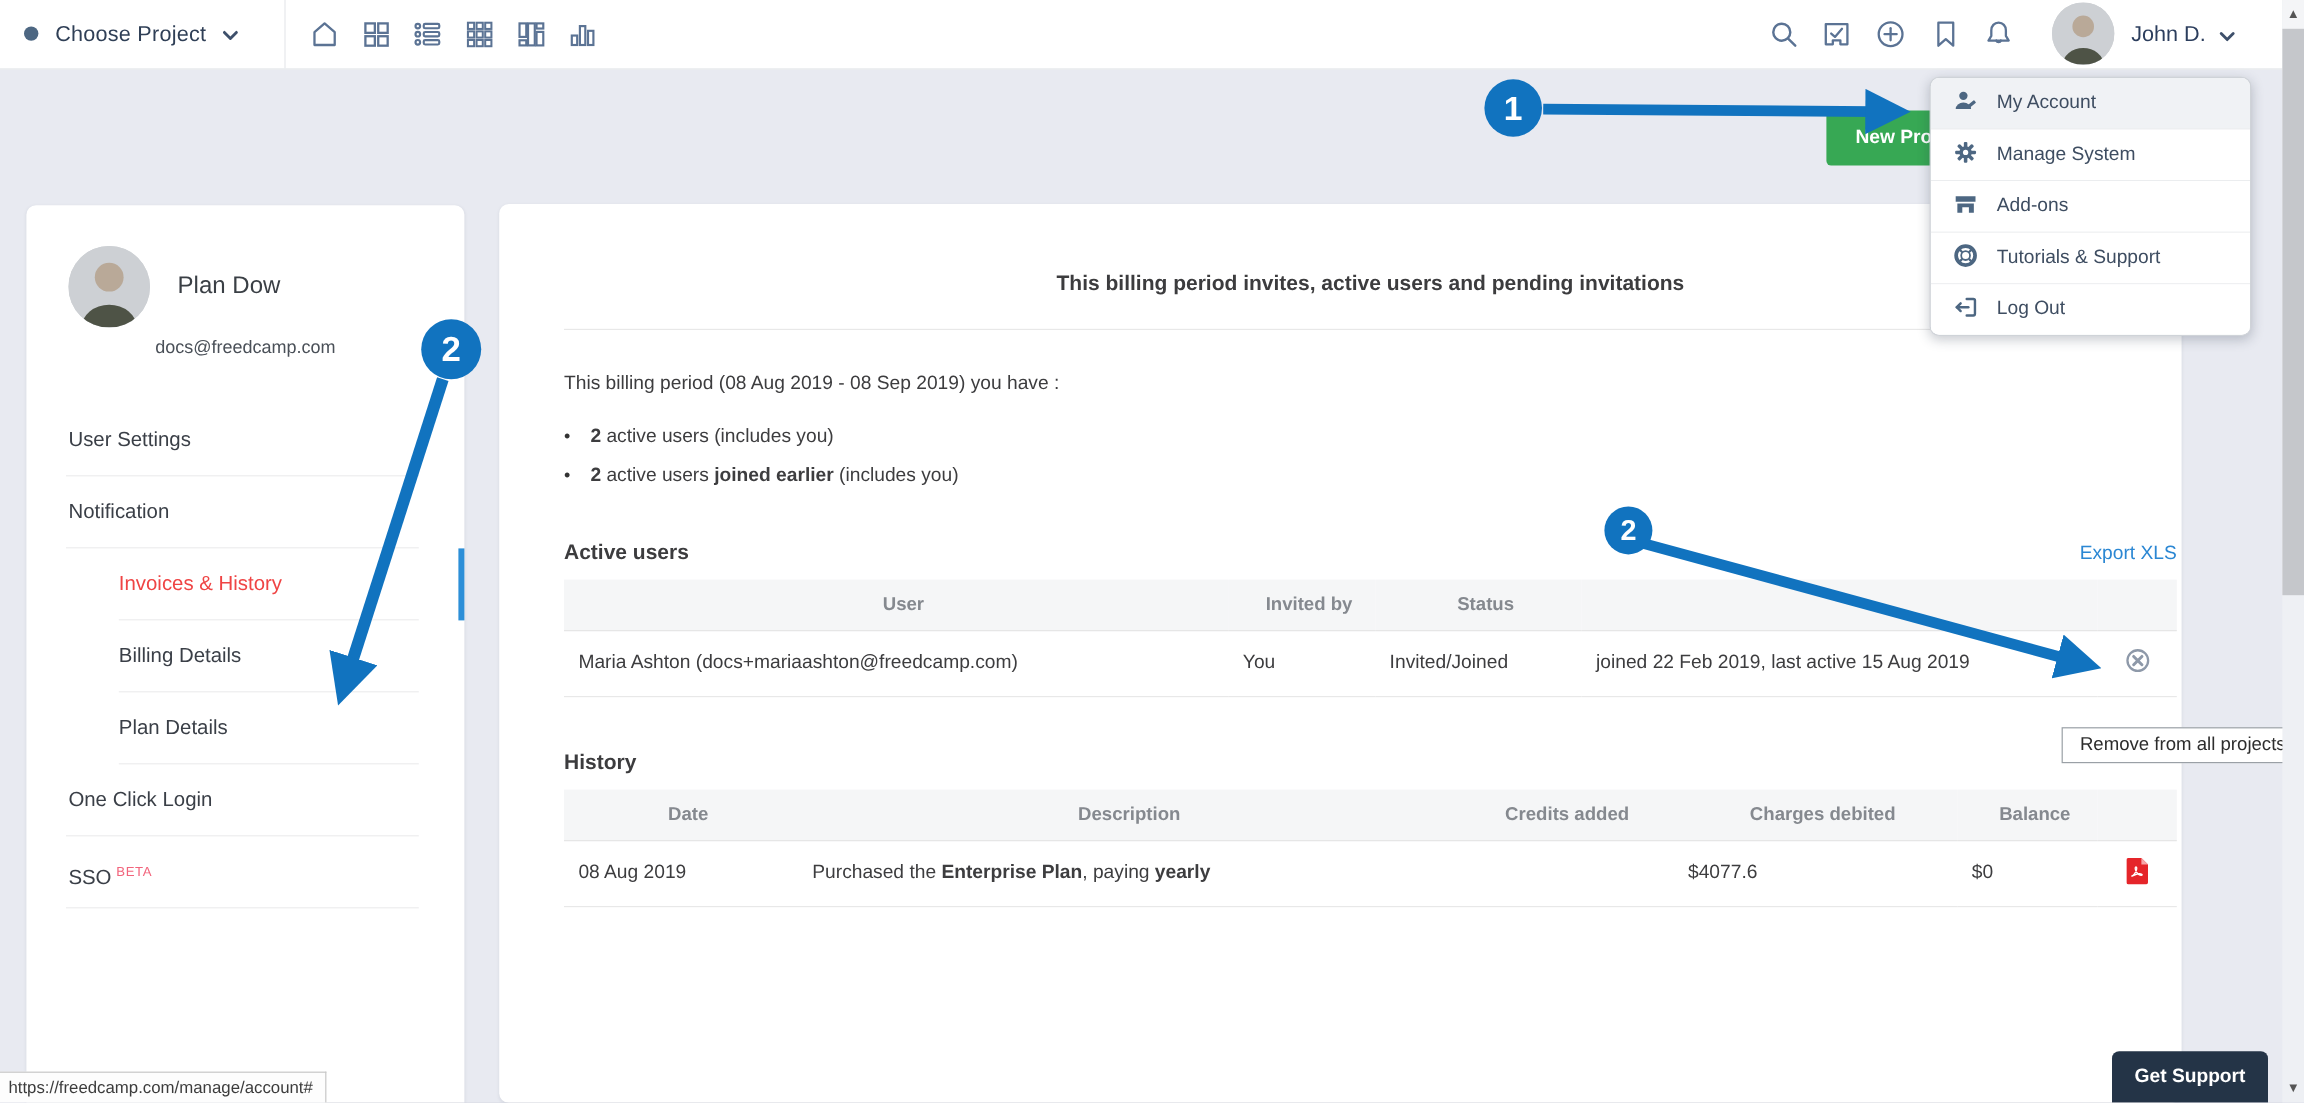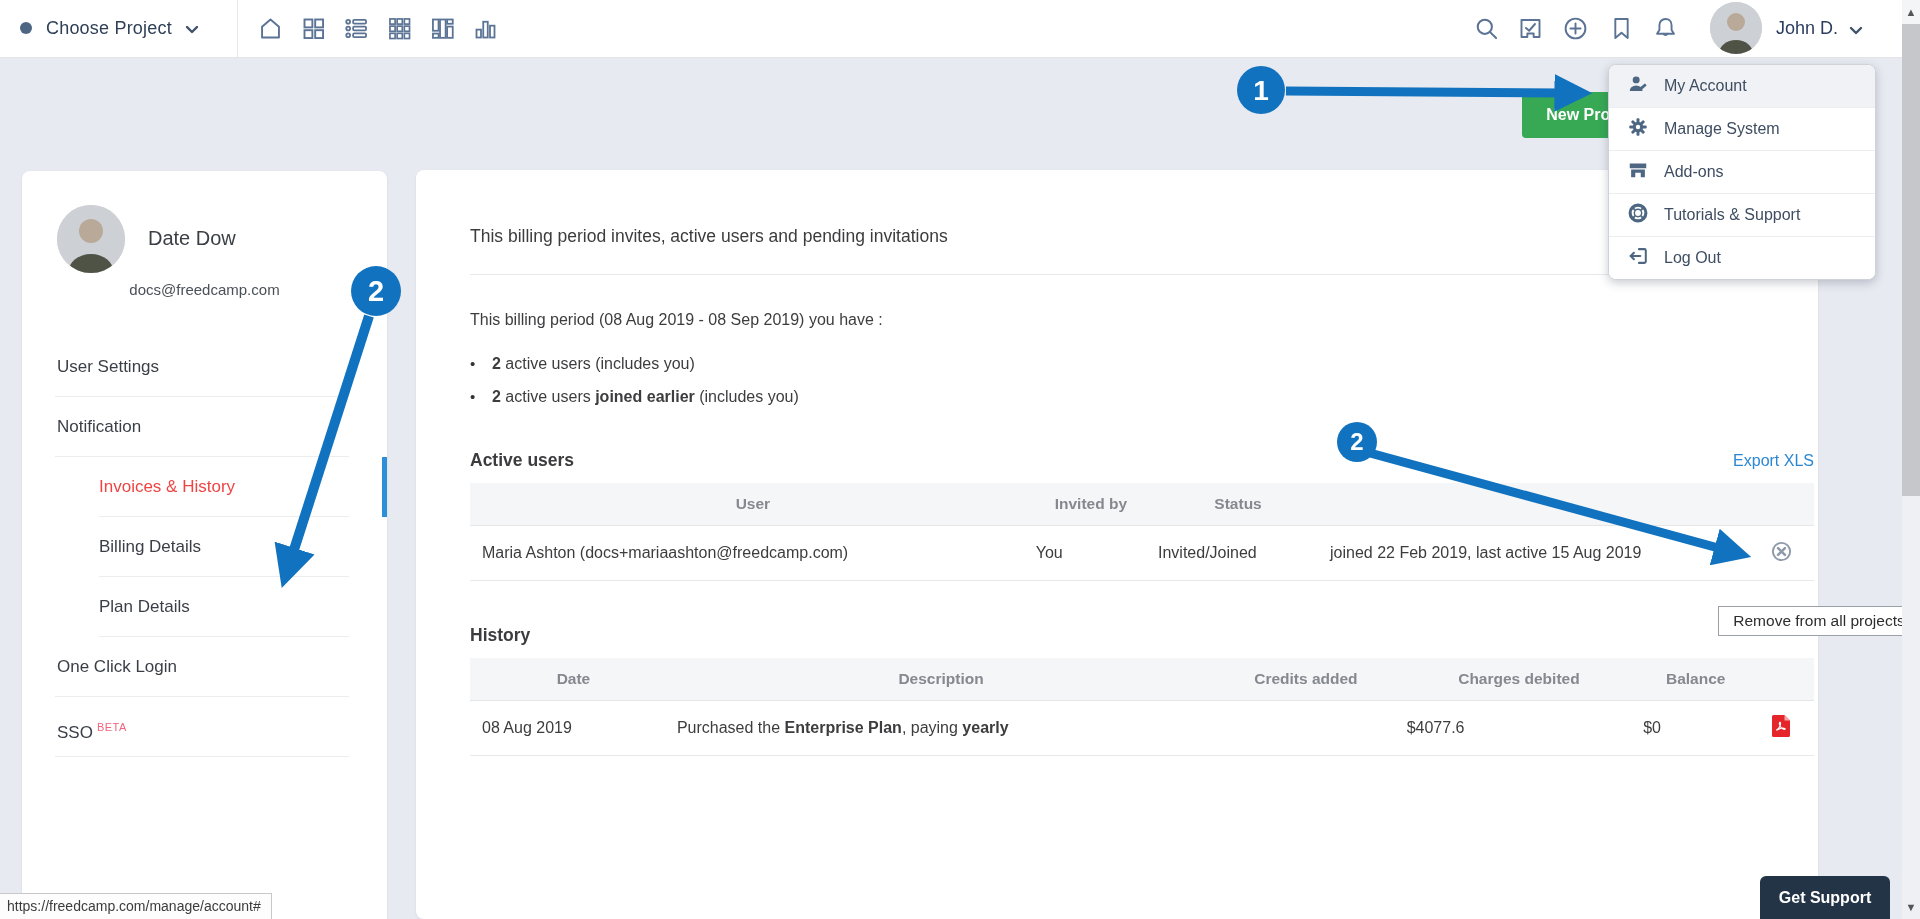--- a/index.html
+++ b/index.html
@@ -45,22 +45,22 @@
   .sb-item.sub{padding-left:77px;}
   .sb-item .divider{position:absolute;bottom:0;left:33px;right:38px;height:1px;background:#ededee;}
   .sb-item.sub .divider{left:77px;}
   .sb-item.active{color:#ef4444;}
   .active-bar{position:absolute;right:0;top:0;bottom:0;width:5px;background:#2c8fd8;}
   .beta{font-size:11px;color:#f2647c;vertical-align:super;letter-spacing:.5px;margin-left:4px;}
   
   .main-card{position:absolute;left:416px;top:170px;width:1402px;height:749px;background:#fff;
     border-radius:8px;box-shadow:0 1px 3px rgba(30,40,60,.08);z-index:5;}
   .main-inner{padding:56px 4px 0 54px;}
-  .main-heading{font-size:17.5px;font-weight:normal;color:#3c3c3e;padding-bottom:27px;
-    border-bottom:1px solid #e8e8e8;margin:0;}
+  .main-heading{font-size:17.5px;font-weight:bold;color:#3c3c3e;padding-bottom:27px;
+    border-bottom:1px solid #e8e8e8;margin:0;text-align:center;}
   .period-line{margin-top:36px;font-size:16px;color:#3d3d3f;}
   .bullets{margin-top:26px;}
   .bullet{display:flex;font-size:16px;color:#3d3d3f;margin-bottom:15px;align-items:baseline;}
   .bullet .dot{width:22px;font-size:15px;color:#333;}
   .section-head{display:flex;justify-content:space-between;align-items:baseline;margin-top:44px;}
   .section-title{font-size:17.5px;font-weight:bold;color:#3c3c3e;}
   .export-link{font-size:16px;color:#2b87d3;cursor:pointer;}
   table.grid{width:100%;border-collapse:collapse;margin-top:12px;table-layout:fixed;}
   table.grid th{background:#f5f6f7;height:42px;text-align:center;font-size:15.5px;color:#85898f;
     font-weight:bold;padding:0 0 0 12px;border-bottom:1px solid #e6e6e6;}
@@ -267,21 +267,21 @@
   </div>
 
   <div class="sidebar">
     <span class="sb-avatar avatar">
       <svg width="68" height="68" viewBox="0 0 68 68">
           <rect width="68" height="68" fill="#cdd0d4"></rect>
           <circle cx="34" cy="26" r="12" fill="#b9a998"></circle>
           <path d="M11 68 a23 19 0 0 1 46 0 Z" fill="#4e5346"></path>
         </svg>
     </span>
-    <span class="sb-name">Date Dow</span>
+    <span class="sb-name">Plan Dow</span>
     <span class="sb-email">docs@freedcamp.com</span>
     <ul class="sb-list">
       <li class="sb-item"><span>User Settings</span><span class="divider"></span></li>
       <li class="sb-item"><span>Notification</span><span class="divider"></span></li>
       <li class="sb-item sub active"><span>Invoices &amp; History</span><span class="active-bar"></span><span class="divider"></span></li>
       <li class="sb-item sub"><span>Billing Details</span><span class="divider"></span></li>
       <li class="sb-item sub"><span>Plan Details</span><span class="divider"></span></li>
       <li class="sb-item"><span>One Click Login</span><span class="divider"></span></li>
       <li class="sb-item"><span>SSO</span><span class="beta">BETA</span><span class="divider"></span></li>
     </ul>

